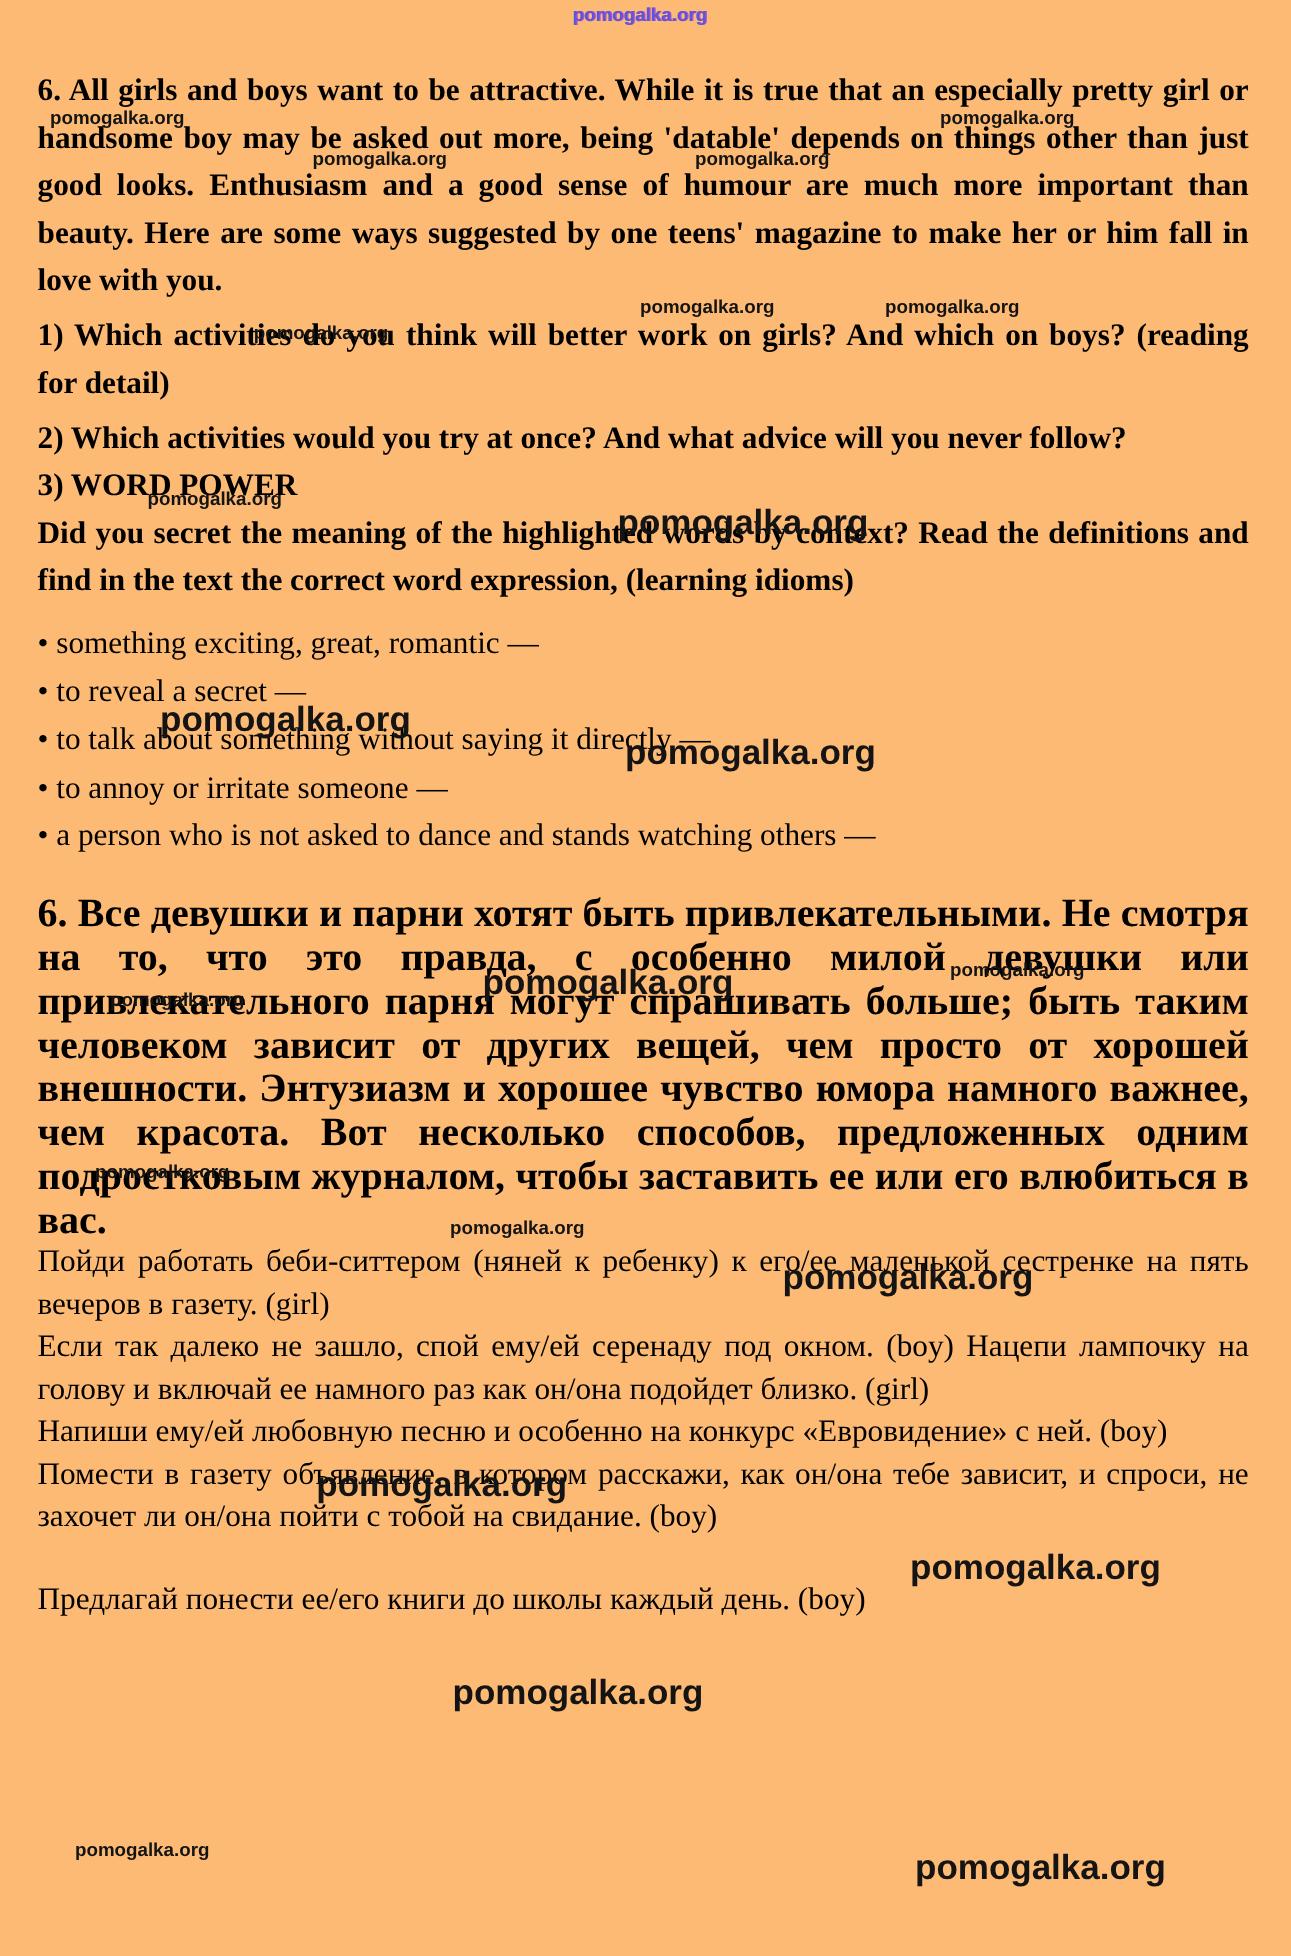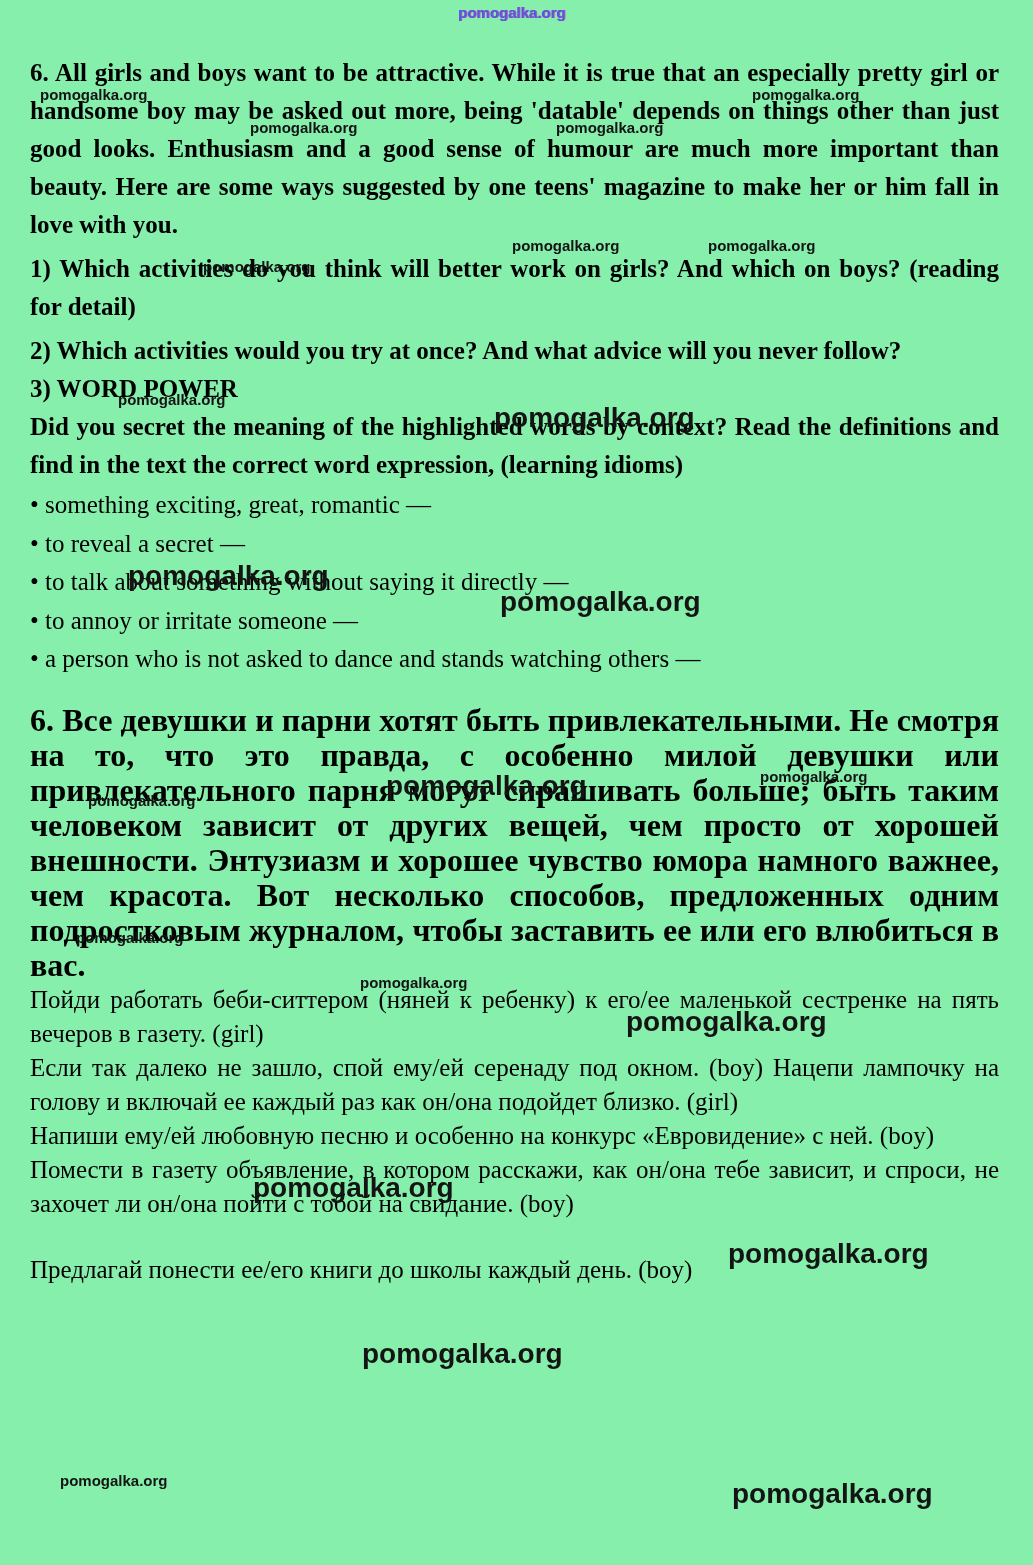--- a/index.html
+++ b/index.html
@@ -1,41 +1,41 @@
 <!DOCTYPE html>
 <html><head>
 <meta charset="utf-8">
 <style>
   html, body { margin: 0; padding: 0; background: #ffffff; }
   .page {
     position: relative;
     width: 1033px;
     min-height: 1565px;
-    background: #86efac;
+    background: #fdba74;
     color: #000000;
     font-family: "Liberation Serif", serif;
     box-sizing: border-box;
     padding: 54px 34px 20px 30px;
     overflow: hidden;
   }
   p { margin: 0; }
   .b-en {
     font-weight: bold;
     font-size: 25px;
     line-height: 38px;
     text-align: justify;
   }
   .b-en-left {
     font-weight: bold;
     font-size: 25px;
     line-height: 38px;
     text-align: left;
   }
   .q { margin-top: 6px; }
-  .bullets { margin-top: 2px; }
+  .bullets { margin-top: 12px; }
   .bullet {
     font-size: 25px;
     line-height: 38.5px;
     text-align: left;
   }
   .b-ru {
     margin-top: 24px;
     font-weight: bold;
     font-size: 32px;
     line-height: 35px;
@@ -99,19 +99,19 @@
     <p class="bullet">• to reveal a secret —</p>
     <p class="bullet">• to talk about something without saying it directly —</p>
     <p class="bullet">• to annoy or irritate someone —</p>
     <p class="bullet">• a person who is not asked to dance and stands watching others —</p>
   </div>
 
   <p class="b-ru">6. Все девушки и парни хотят быть привлекательными. Не смотря на то, что это правда, с особенно милой девушки или привлекательного парня могут спрашивать больше; быть таким человеком зависит от других вещей, чем просто от хорошей внешности. Энтузиазм и хорошее чувство юмора намного важнее, чем красота. Вот несколько способов, предложенных одним подростковым журналом, чтобы заставить ее или его влюбиться в вас.</p>
 
   <div>
     <p class="r-ru">Пойди работать беби-ситтером (няней к ребенку) к его/ее маленькой сестренке на пять вечеров в газету. (girl)</p>
-    <p class="r-ru">Если так далеко не зашло, спой ему/ей серенаду под окном. (boy) Нацепи лампочку на голову и включай ее каждый раз как он/она подойдет близко. (girl)</p>
+    <p class="r-ru">Если так далеко не зашло, спой ему/ей серенаду под окном. (boy) Нацепи лампочку на голову и включай ее намного раз как он/она подойдет близко. (girl)</p>
     <p class="r-ru">Напиши ему/ей любовную песню и особенно на конкурс «Евровидение» с ней. (boy)</p>
     <p class="r-ru">Помести в газету объявление, в котором расскажи, как он/она тебе зависит, и спроси, не захочет ли он/она пойти с тобой на свидание. (boy)</p>
     <p class="r-ru last-item">Предлагай понести ее/его книги до школы каждый день. (boy)</p>
   </div>
 
 </div>
 
 </body></html>

